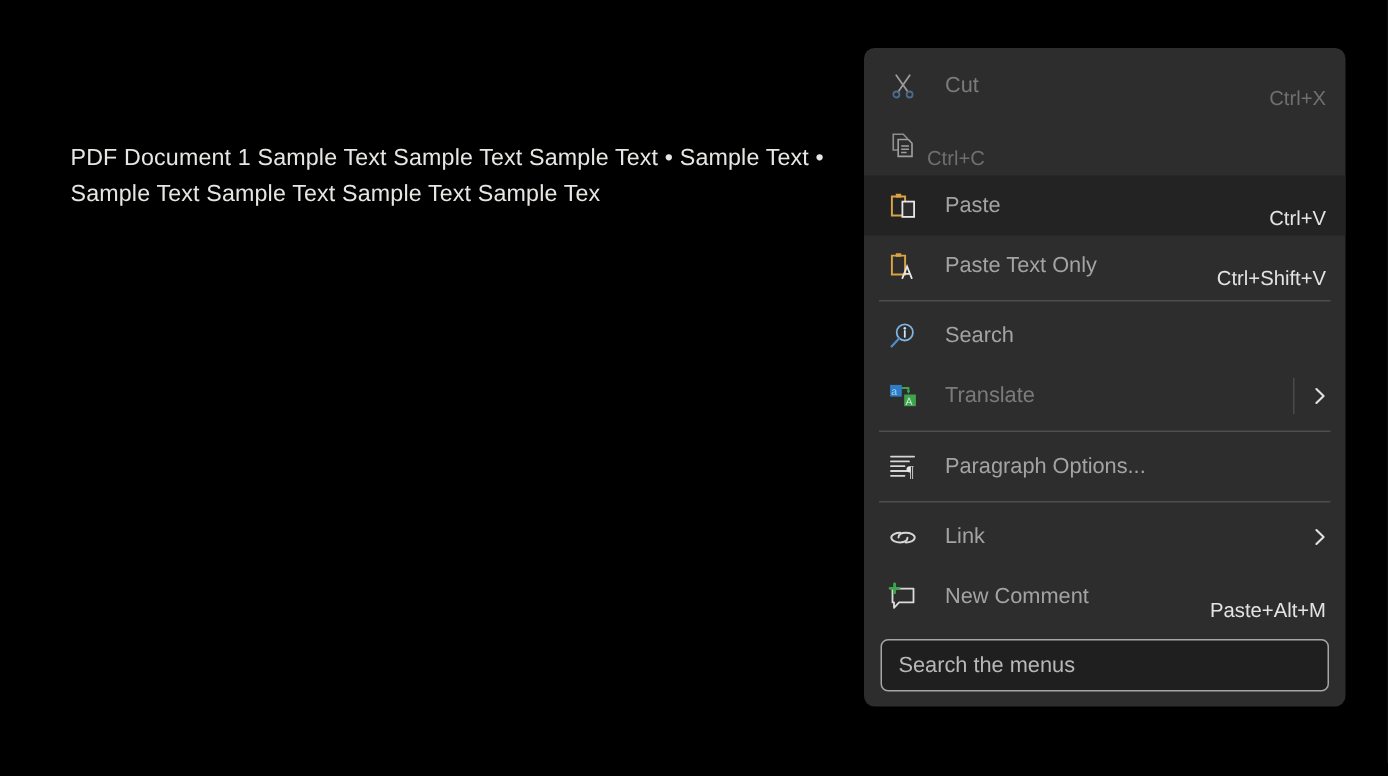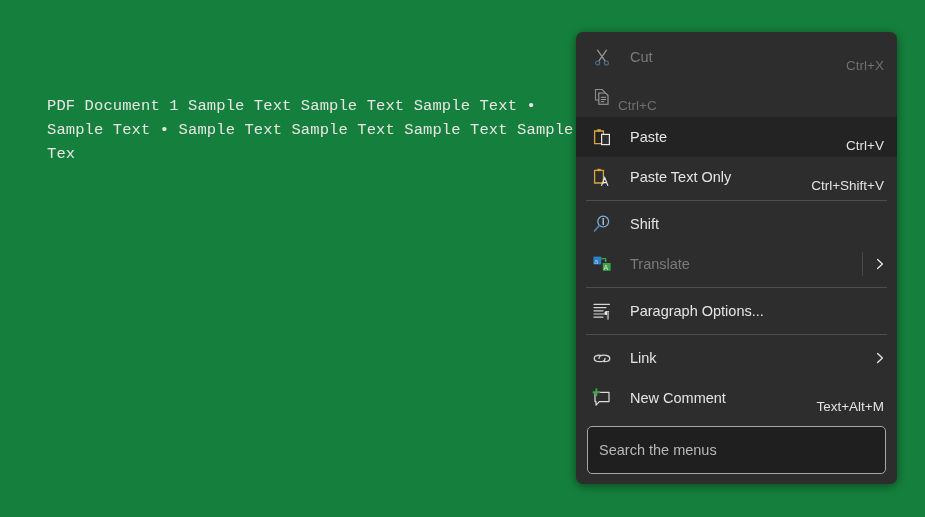--- a/index.html
+++ b/index.html
@@ -19,22 +19,21 @@
     width: 925px;
     height: 517px;
     background: #252526;
   }
 
   
   #document-canvas {
     position: absolute;
     left: 0; top: 0;
     width: 925px; height: 517px;
-    background: #15803d;
-    font-family: Liberation Mono, monospace;
+    background: #000000;
   }
   #doc-text {
     position: absolute;
     left: 47px;
     top: 94px;
     width: 530px;
     color: #e8e6e3;
     font-size: 15.5px;
     line-height: 24px;
     letter-spacing: 0.1px;
@@ -69,21 +68,21 @@
   .menu-item .icon-cell {
     width: 32px;
     min-width: 32px;
     height: 24px;
     display: flex;
     align-items: center;
     justify-content: center;
   }
   .menu-item .label {
     flex: 1 1 auto;
-    color: #e5e5e5;
+    color: #a3a3a3;
     font-size: 14.5px;
     padding-left: 12px;
     white-space: nowrap;
   }
   .menu-item.disabled .label { color: #7b7b7b; }
   .menu-item.disabled .shortcut { color: #6f6f6f; }
   .menu-item .shortcut {
     color: #e3e3e3;
     font-size: 13.5px;
     padding-right: 13px;
@@ -111,21 +110,21 @@
   .separator {
     height: 1px;
     background: #4d4d4d;
     margin: 3px 10px 3px 10px;
   }
   
   #search-menus-wrap {
     padding: 8px 11px 4px 11px;
   }
   #search-menus-box {
-    height: 48px;
+    height: 35px;
     border: 1px solid #a6a6a6;
     border-radius: 5px;
     background: #1f1f1f;
     display: flex;
     align-items: center;
     padding: 0 11px;
     box-sizing: border-box;
   }
   #search-menus-box .ph {
     color: #b8b8b8;
@@ -199,21 +198,21 @@
         <span class="icon-cell">
           <span class="icon-svg">
             <svg width="20" height="20" viewBox="0 0 20 20" fill="none">
         <circle cx="11.2" cy="7.6" r="5.4" stroke="#7fb3e0" stroke-width="1.2" fill="none"></circle>
         <path d="M7.2 11.8 L2.4 17.0" stroke="#4f8bc9" stroke-width="1.5" stroke-linecap="round"></path>
         <circle cx="11.2" cy="4.9" r="0.85" fill="#cfe3f5"></circle>
         <path d="M11.2 6.6 V10.6" stroke="#cfe3f5" stroke-width="1.2" stroke-linecap="round"></path>
       </svg>
           </span>
         </span>
-        <span class="label">Shift</span>
+        <span class="label">Search</span>
         <span class="shortcut"></span>
       </div>
       <div class="menu-item disabled has-sub">
         <span class="icon-cell">
           <span class="icon-svg">
             <svg width="20" height="20" viewBox="0 0 20 20" fill="none">
         <path d="M1.4 2.6 H9.2 V10.4 H1.4 Z" fill="#2f7dc2"></path>
         <text x="2.2" y="9.6" font-family="Liberation Sans, sans-serif" font-size="7" fill="#9fd0f5">a</text>
         <path d="M10.8 9.0 H18.6 V16.8 H10.8 Z" fill="#3fa34d"></path>
         <text x="11.6" y="16.0" font-family="Liberation Sans, sans-serif" font-size="7" fill="#c8eccd">A</text>
@@ -268,21 +267,21 @@
       <div class="menu-item">
         <span class="icon-cell">
           <span class="icon-svg">
             <svg width="20" height="20" viewBox="0 0 20 20" fill="none">
         <path d="M3.0 4.4 H17.0 V13.6 H7.4 L4.0 17.2 V13.6 H3.0 Z" stroke="#dcdcdc" stroke-width="1.2" fill="none" stroke-linejoin="round"></path>
         <path d="M4.4 1.2 V7.2 M1.4 4.2 H7.4" stroke="#3fa34d" stroke-width="1.9" stroke-linecap="round"></path>
       </svg>
           </span>
         </span>
         <span class="label">New Comment</span>
-        <span class="shortcut">Text+Alt+M</span>
+        <span class="shortcut">Paste+Alt+M</span>
       </div>
       <div id="search-menus-wrap">
         <div id="search-menus-box">
           <span class="ph">Search the menus</span>
         </div>
       </div>
     </div>
 
 </div>
 

